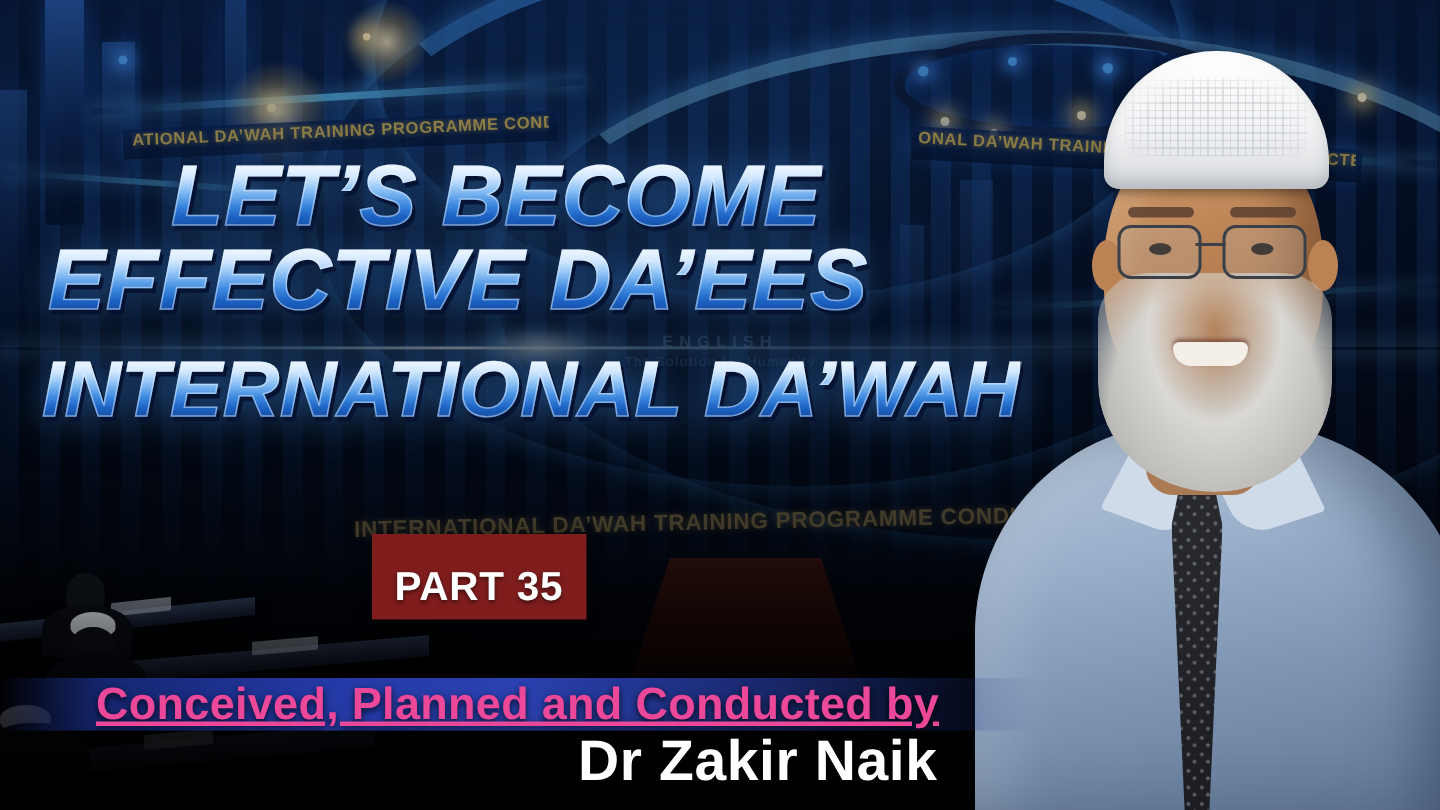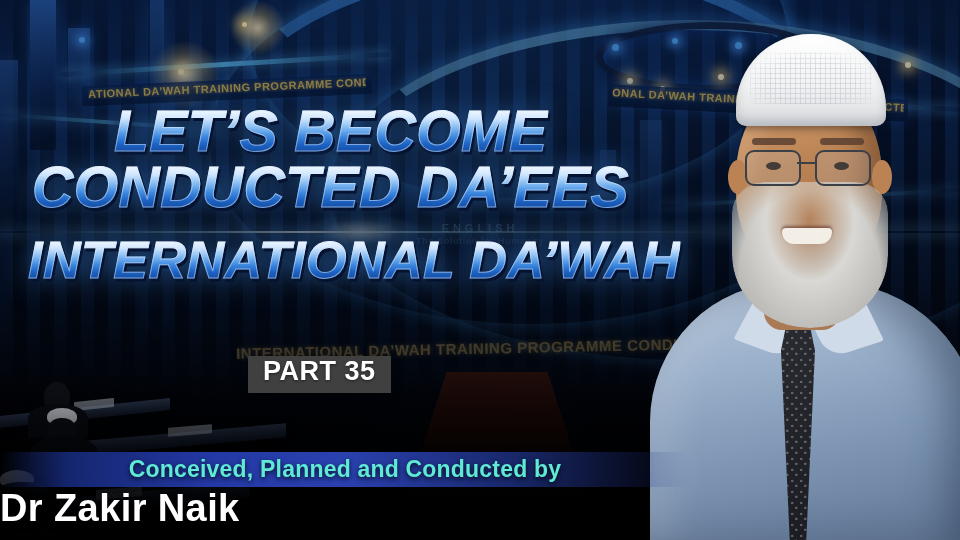--- a/index.html
+++ b/index.html
@@ -138,37 +138,37 @@
   }
   .t1{font-size:57px;}
   .t2{font-size:52px;}
 
   #line1{position:absolute;left:114px;top:104px;}
   #line2{position:absolute;left:32px;top:160px;}
   #line3{position:absolute;left:28px;top:235px;text-align:right;}
   #line4{position:absolute;left:62px;top:285px;}
 
   #part-badge{position:absolute;left:248px;top:356px;
-     background:#404040;padding:0 15px 6px 15px;
+     background:#7f1d1d;padding:20px 15px 6px 15px;
      box-shadow:0 2px 7px rgba(0,0,0,.65);}
   #part-badge span{font-family:"Liberation Sans Narrow","Liberation Sans",sans-serif;
      font-weight:700;font-size:27px;color:#ffffff;letter-spacing:.5px;
      text-shadow:0 1px 3px rgba(0,0,0,.55);}
 
   #credit-band{position:absolute;left:0;top:452px;width:690px;height:35px;
      background:linear-gradient(90deg,
         rgba(18,32,90,0) 0%, rgba(24,44,130,.85) 10%,
         #2338a3 30%, #2a41b0 50%, rgba(30,50,135,.8) 74%, rgba(20,32,86,0) 100%);}
   #credit-text{position:absolute;left:0;top:452px;width:690px;height:35px;
      display:flex;align-items:center;justify-content:center;
      font-family:"Liberation Sans Narrow","Liberation Sans",sans-serif;
-     font-weight:700;font-size:23px;color:#5eead4;letter-spacing:.2px;
-     text-shadow:0 2px 5px rgba(0,0,0,.8);}
+     font-weight:700;font-size:30px;color:#ec4899;letter-spacing:.2px;
+     text-shadow:0 2px 5px rgba(0,0,0,.8);text-decoration:underline;}
   #speaker-name{position:absolute;left:0;top:487px;width:625px;
-     text-align:left;
+     text-align:right;
      font-family:"Liberation Sans Narrow","Liberation Sans",sans-serif;
      font-weight:700;font-size:38px;color:#fff;letter-spacing:.4px;
      text-shadow:0 3px 8px rgba(0,0,0,.9);}
 </style>
 </head>
 <body>
 
 <div id="stage">
 
   <div class="bg-base"></div>
@@ -256,21 +256,21 @@
     <div class="sp-eye" style="left:126px;"></div>
     <div class="sp-eye" style="left:194px;"></div>
     <div class="sp-glass" style="left:105px;"></div>
     <div class="sp-glass" style="left:175px;"></div>
     <div class="sp-bridge"></div>
     <div class="sp-cap"></div>
   </div>
 
   <div id="titles">
     <div id="line1" class="metal t1">LET’S BECOME</div>
-    <div id="line2" class="metal t1">CONDUCTED DA’EES</div>
+    <div id="line2" class="metal t1">EFFECTIVE DA’EES</div>
     <div id="line3" class="metal t2">INTERNATIONAL DA’WAH</div>
 
     <div id="part-badge">
       <span>PART 35</span>
     </div>
 
     <div id="credit-band"></div>
     <div id="credit-text">Conceived, Planned and Conducted by</div>
     <div id="speaker-name">Dr Zakir Naik</div>
   </div>

